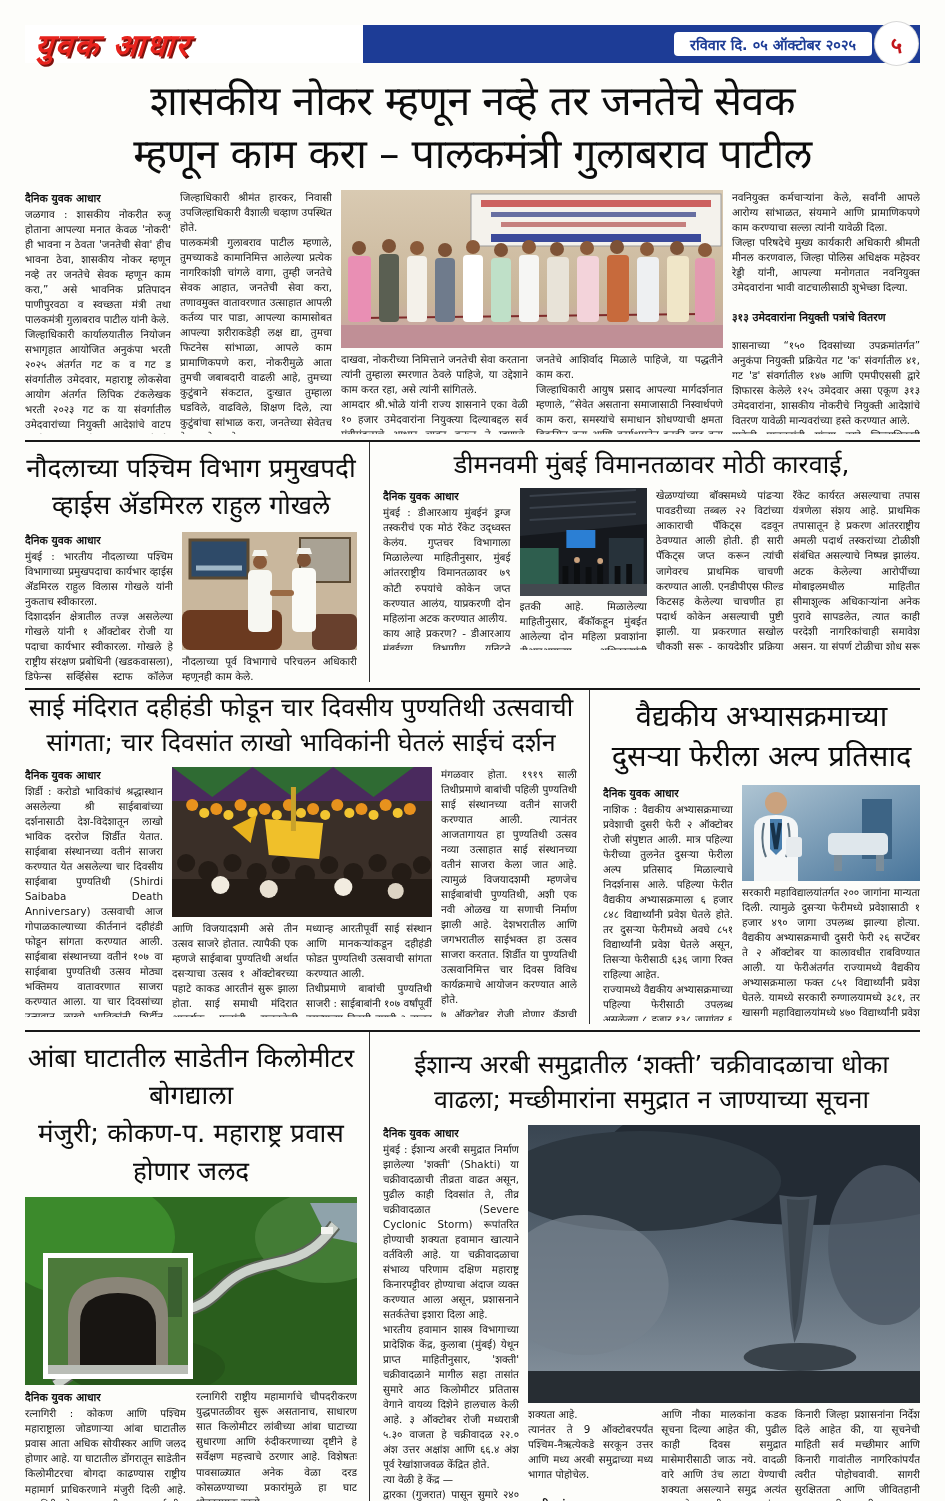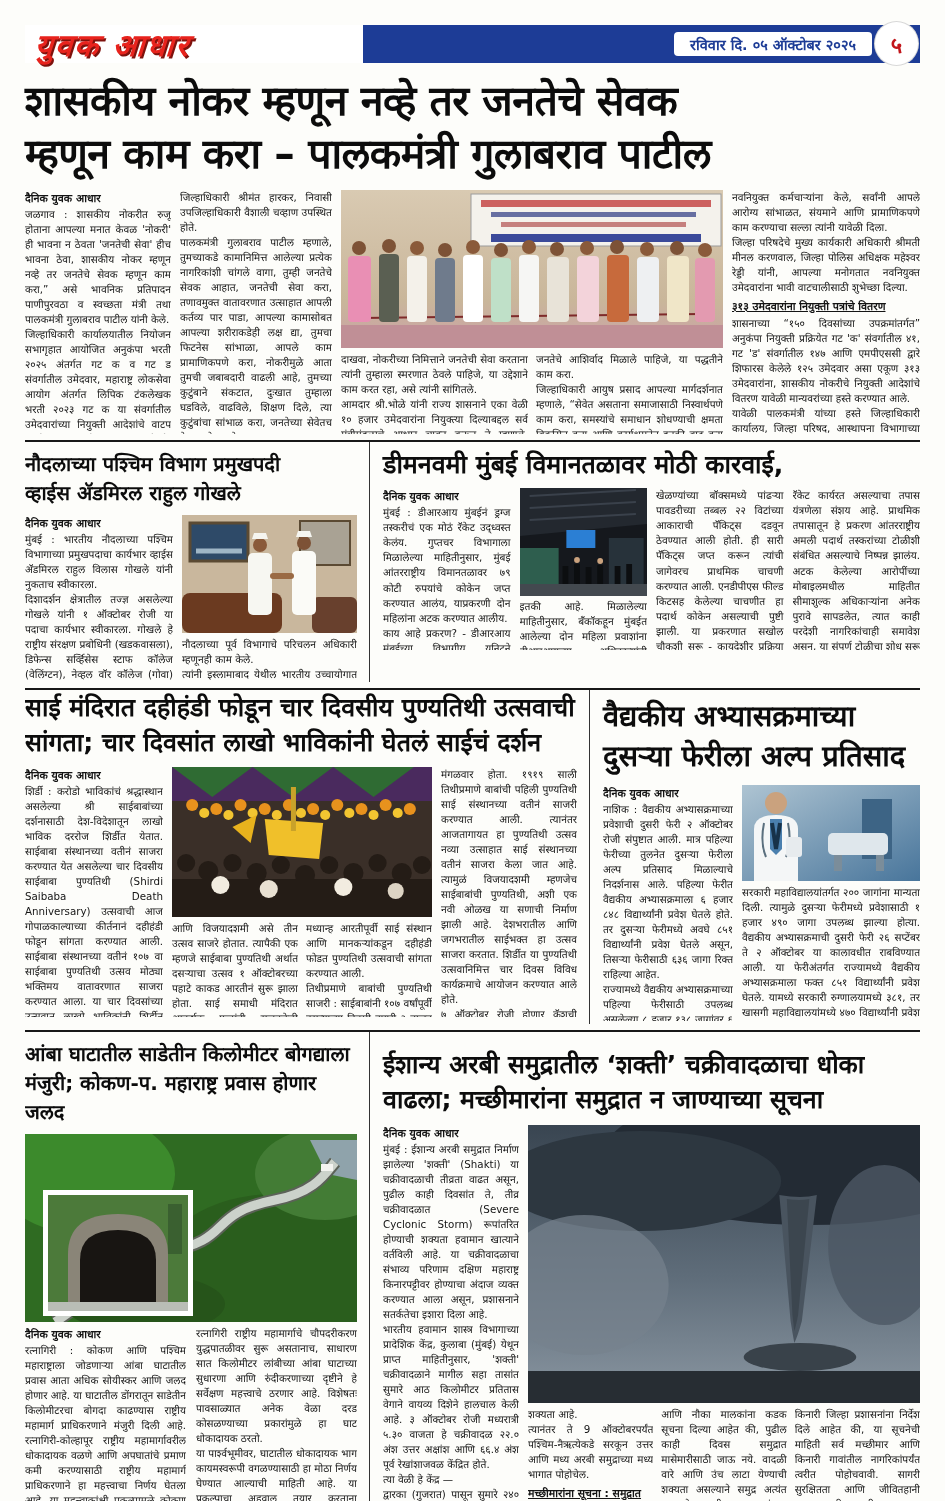--- a/index.html
+++ b/index.html
@@ -12,33 +12,33 @@
   .masthead { height:38px; background:#1d3c96; display:flex; align-items:center; position:relative; }
   .logo-box { background:#fff; height:38px; width:338px; display:flex; align-items:center; padding-left:10px; }
   .logo-text { font-size:31px; font-weight:bold; font-style:italic; color:#e8231d;
                text-shadow:2px 2px 0 #7e120d; letter-spacing:2px; transform:skewX(-4deg); }
   .date-pill { margin-left:auto; margin-right:48px; background:#fff; color:#1d3c96; font-weight:bold;
                font-size:14.5px; padding:2px 16px; border-radius:4px; }
   .page-circle { position:absolute; right:2px; top:-3px; width:43px; height:43px; background:#fff;
                  border-radius:50%; display:flex; align-items:center; justify-content:center;
                  color:#c2161b; font-size:22px; font-weight:bold; box-shadow:0 0 0 1px #d8d8d8; }
   
-  .hl { font-weight:bold; color:#0c0c0c; }
+  .hl { text-align:center; font-weight:normal; color:#0c0c0c; }
   .hl span { display:block; }
   .hl-lead { font-size:41px; line-height:1.3; margin:12px 0 8px; letter-spacing:-0.5px; }
   .hl-md   { font-size:25px; line-height:1.35; margin:6px 0 7px; }
-  .hl-sm   { font-size:20px; line-height:1.45; margin:8px 0 7px; }
+  .hl-sm   { font-size:26px; line-height:1.45; margin:8px 0 7px; }
   .hl-sai  { font-size:25px; line-height:1.4; margin:0 0 7px; }
   .hl-med  { font-size:29px; line-height:1.4; margin:6px 0 8px; }
   .hl-cyc  { font-size:25px; line-height:1.4; margin:15px 0 8px; }
   
   .body-grid { display:grid; overflow:hidden;gap:46px; }
   .col { font-size:10.3px; line-height:1.46; text-align:justify; white-space:pre-line; overflow:hidden; }
   .byline { font-weight:bold; font-size:10.8px; margin-bottom:2px; white-space:normal; }
-  .subhead { font-weight:bold; font-size:10.8px; margin:3px 0;text-decoration:underline; }
+  .subhead { font-weight:bold; font-size:10.8px; margin:14px 0; }
   .photo { width:100%; display:block; background:#ccc; }
   .rule { border-top:2.5px solid #181818; margin:6px 0 0; }
   .vsep-l { border-left:1.5px solid #333; padding-left:13px; }
   
   .row { display:grid; overflow:hidden; }
   .row2 { grid-template-columns:332px 1fr; column-gap:12px; height:240px; }
   .row3 { grid-template-columns:552px 1fr; column-gap:12px; height:334px; }
   .row4 { grid-template-columns:332px 1fr; column-gap:12px; height:478px; }
   .lead-body { grid-template-columns:146px 152px 382px 1fr; column-gap:9px; height:244px; }
   .stack { display:flex; flex-direction:column; overflow:hidden; }

